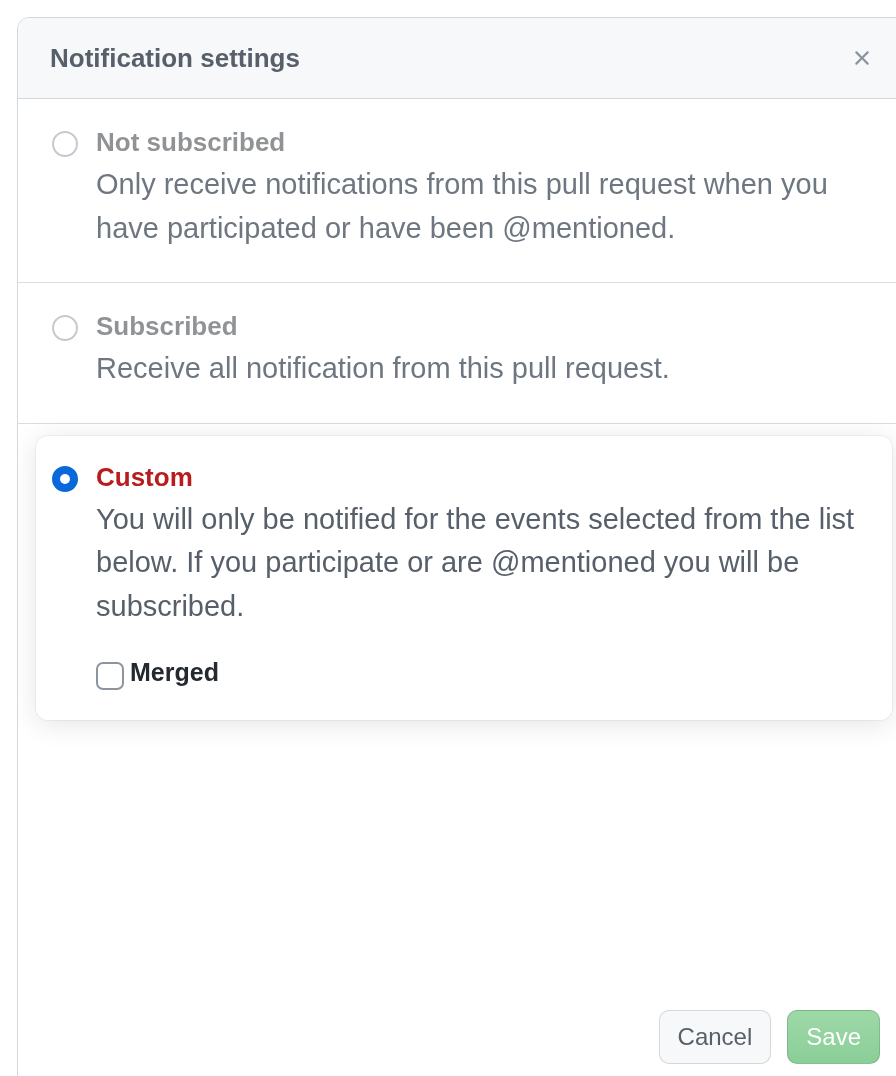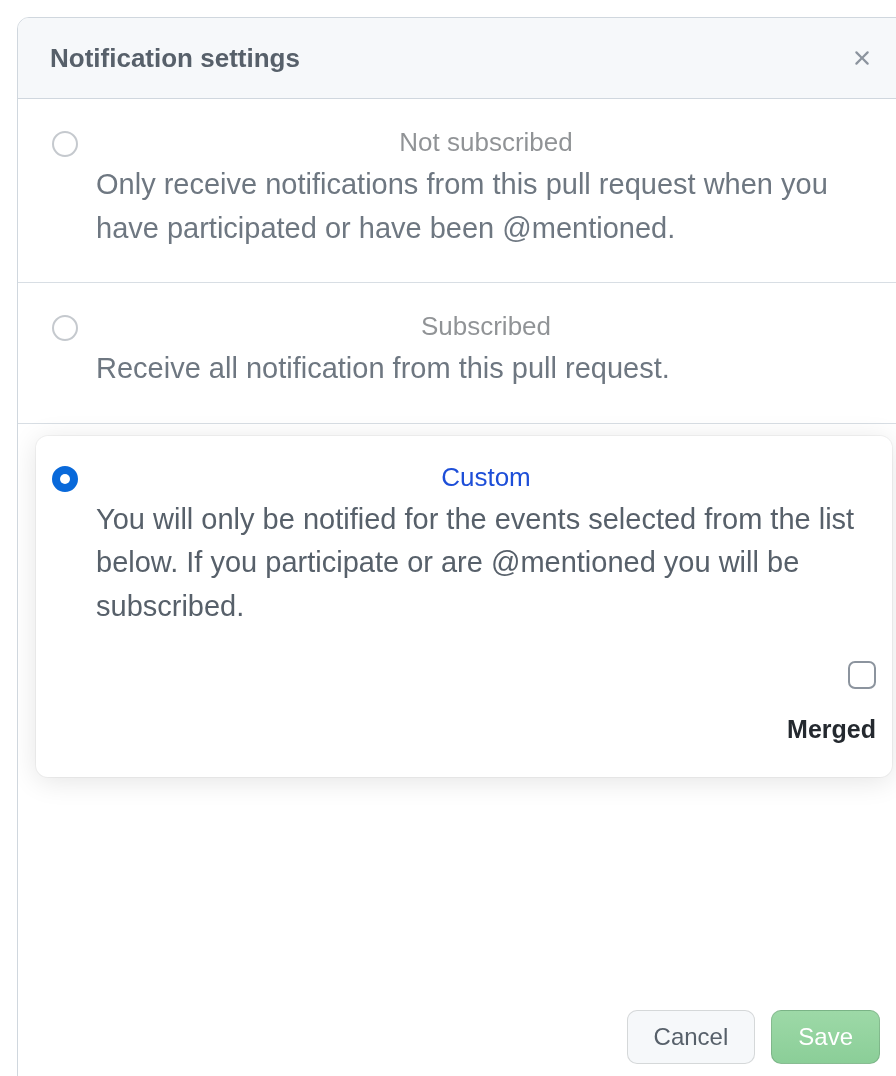--- a/index.html
+++ b/index.html
@@ -100,52 +100,50 @@
       display: none;
     }
     .radio.selected .radio-inner {
       display: block;
     }
     .option-content {
       flex: 1;
     }
     .option-title {
       font-size: 26px;
-      font-weight: 400;
+      font-weight: 700;
       color: #24292f;
       margin-bottom: 5px;
-      text-align: center;
     }
     .option-desc {
       font-size: 29px;
       line-height: 1.5;
       color: #6e7781;
     }
     .option.selected-opt {
       box-shadow: 0 4px 28px rgba(0,0,0,0.11), 0 0 0 1px rgba(0,0,0,0.04);
       margin: 12px 18px 10px 18px;
       border-radius: 12px;
       padding: 26px 16px 30px 16px;
       border-bottom: none;
     }
     .option.selected-opt .option-title {
-      color: #1d4ed8;
+      color: #b91c1c;
     }
     .option.selected-opt .option-desc {
       color: #57606a;
     }
     .sub-options {
       margin-top: 30px;
     }
     .sub-option {
       display: flex;
-      gap: 26px;
-      align-items: flex-end;
+      gap: 6px;
+      align-items: center;
       margin-bottom: 24px;
-      flex-direction: column;
     }
     .sub-option:last-child {
       margin-bottom: 0;
     }
     .checkbox {
       flex-shrink: 0;
       width: 28px;
       height: 28px;
       border: 2px solid #8c949e;
       border-radius: 7px;
@@ -168,21 +166,21 @@
       color: #57606a;
     }
     .modal-footer {
       padding: 20px 30px 26px;
       display: flex;
       justify-content: flex-end;
       gap: 16px;
       margin-top: auto;
     }
     .btn {
-      padding: 12px 26px;
+      padding: 12px 18px;
       font-size: 24px;
       font-weight: 500;
       border-radius: 10px;
       cursor: pointer;
       border: 1px solid rgba(27,31,36,0.15);
     }
     .btn-cancel {
       background: #f6f8fa;
       color: #57606a;
     }

